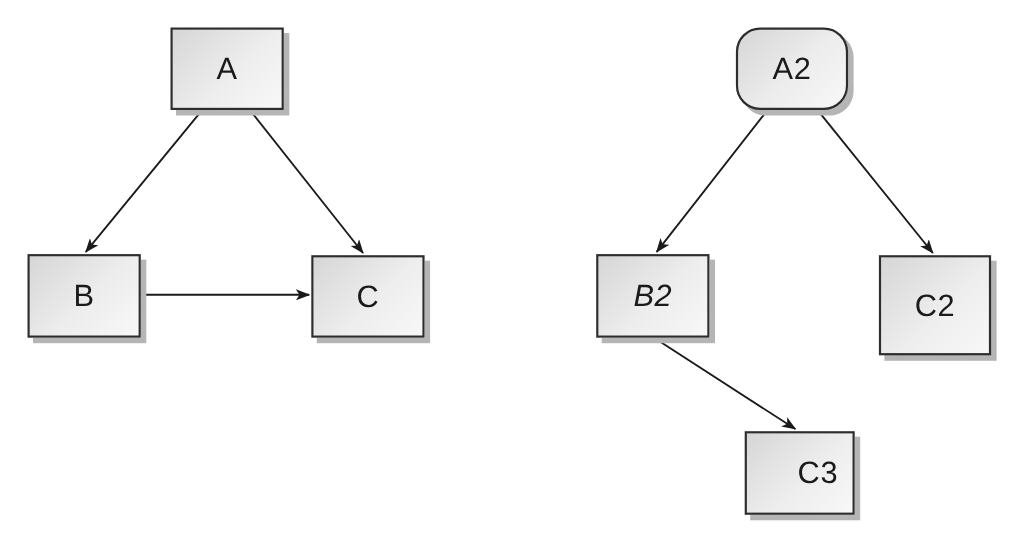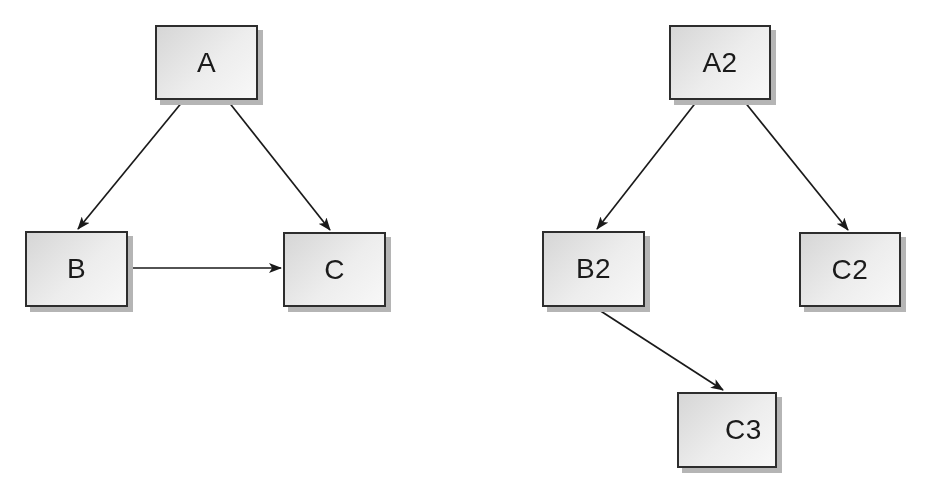--- a/index.html
+++ b/index.html
@@ -71,26 +71,26 @@
   <div id="nodes">
       <div class="node" style="left: 155px; top: 25px; width: 103px; height: 75px;">
         <span class="node-label">A</span>
       </div>
       <div class="node" style="left: 25px; top: 231px; width: 103px; height: 76px;">
         <span class="node-label">B</span>
       </div>
       <div class="node" style="left: 283px; top: 232px; width: 103px; height: 75px;">
         <span class="node-label">C</span>
       </div>
-      <div class="node" style="left: 669px; top: 25px; width: 102px; height: 75px;">
+      <div class="node" style="left: 669px; top: 25px; width: 102px; height: 75px; border-radius: 22px;">
         <span class="node-label">A2</span>
       </div>
-      <div class="node" style="left: 542px; top: 231px; width: 103px; height: 76px;">
+      <div class="node" style="left: 542px; top: 231px; width: 103px; height: 76px; font-style: italic;">
         <span class="node-label">B2</span>
       </div>
-      <div class="node" style="left: 799px; top: 232px; width: 102px; height: 75px;">
+      <div class="node" style="left: 799px; top: 232px; width: 102px; height: 91px;">
         <span class="node-label">C2</span>
       </div>
       <div class="node" style="left: 677px; top: 392px; width: 100px; height: 76px; padding-left: 33px;">
         <span class="node-label">C3</span>
       </div>
     </div>
 </div>
 
 </body></html>

